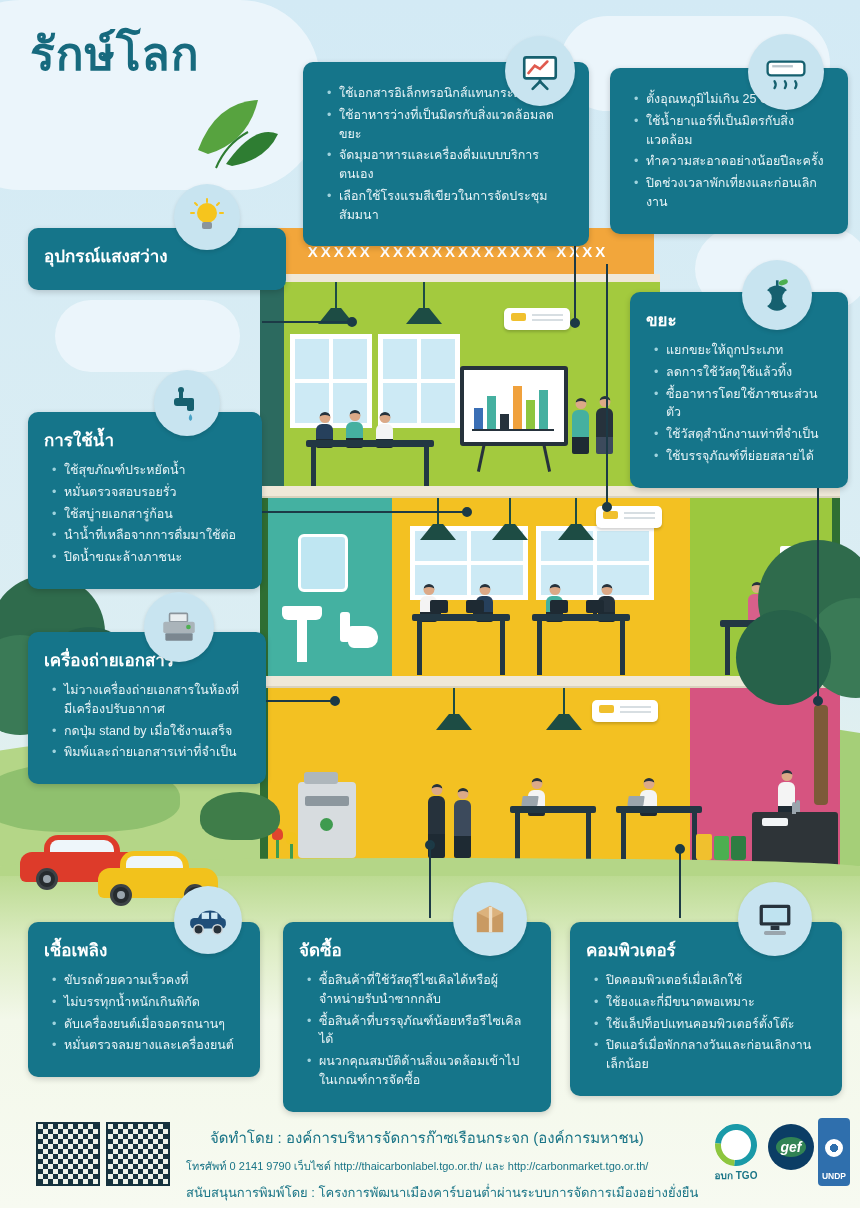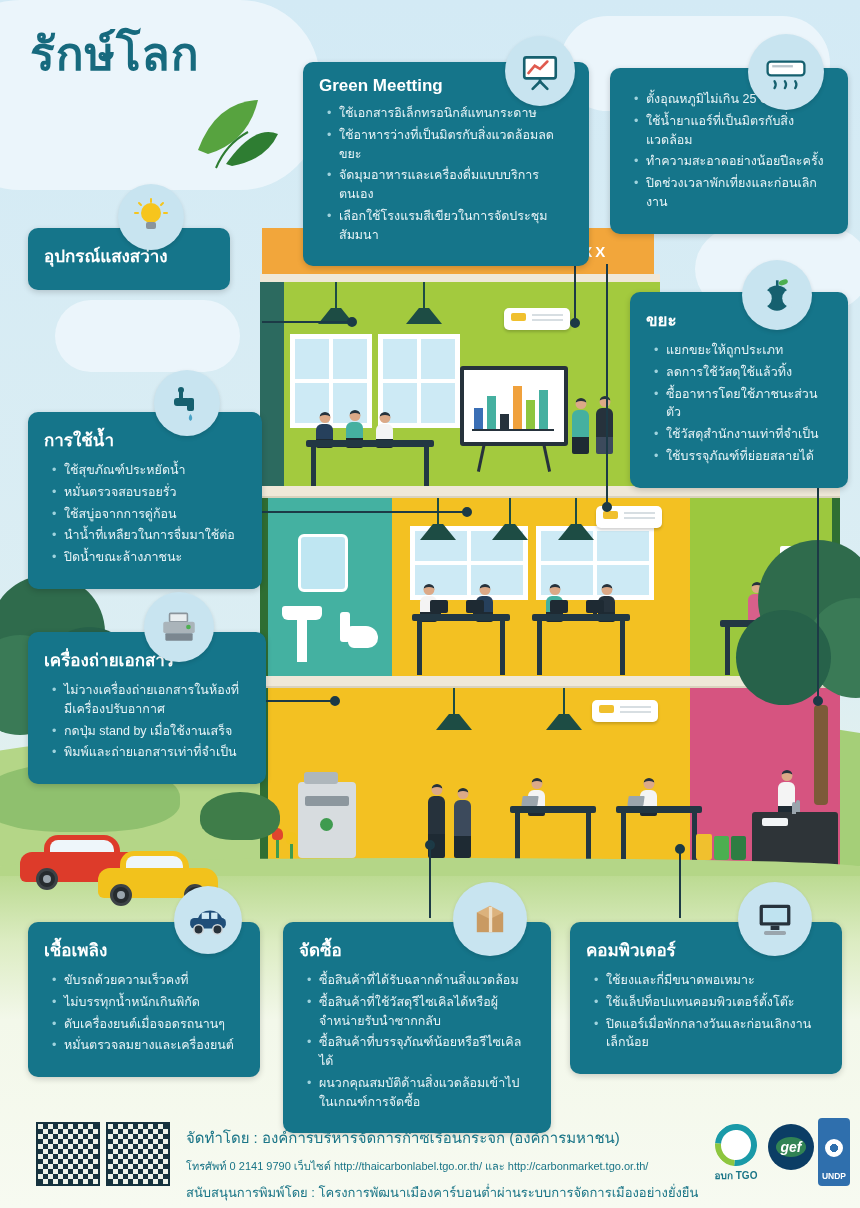--- a/index.html
+++ b/index.html
@@ -102,39 +102,39 @@
     box-sizing:border-box;z-index:8;box-shadow:0 2px 6px rgba(0,0,0,.18);}
   .box h3{margin:0 0 7px;font-size:17px;font-weight:bold;color:#fff;}
   .box ul{margin:8px;padding:0;list-style:none;}
   .box li{position:relative;font-size:12.5px;line-height:1.5;color:#e7f3f6;padding-left:12px;margin-bottom:3px;}
   .box li::before{content:"\2022";position:absolute;left:0;color:#9fd3de;}
   .ic{position:absolute;border-radius:50%;background:#c8e4f0;display:flex;align-items:center;justify-content:center;z-index:9;box-shadow:0 2px 4px rgba(0,0,0,.12);}
   .b-green-meeting{left:303px;top:62px;width:286px;}
   .b-green-meeting .ic{right:14px;top:-26px;width:70px;height:70px;}
   .b-aircon{left:610px;top:68px;width:238px;}
   .b-aircon .ic{right:24px;top:-34px;width:76px;height:76px;}
-  .b-lighting{left:28px;top:228px;width:202px;}
+  .b-lighting{left:28px;top:228px;width:258px;}
   .b-lighting .ic{right:46px;top:-44px;width:66px;height:66px;}
   .b-waste{left:630px;top:292px;width:218px;}
   .b-waste .ic{right:36px;top:-32px;width:70px;height:70px;}
   .b-water{left:28px;top:412px;width:234px;}
   .b-water .ic{right:42px;top:-42px;width:66px;height:66px;}
   .b-copier{left:28px;top:632px;width:238px;}
   .b-copier .ic{right:52px;top:-40px;width:70px;height:70px;}
   .b-fuel{left:28px;top:922px;width:232px;}
   .b-fuel .ic{right:18px;top:-36px;width:68px;height:68px;}
   .b-purchasing{left:283px;top:922px;width:268px;}
   .b-purchasing .ic{right:24px;top:-40px;width:74px;height:74px;}
   .b-computer{left:570px;top:922px;width:272px;}
   .b-computer .ic{right:30px;top:-40px;width:74px;height:74px;}
   
   .qr{position:absolute;width:64px;height:64px;z-index:8;border:2px solid #16323e;box-sizing:border-box;
     background:repeating-conic-gradient(#16323e 0 25%, #eef3ea 0 50%) 0 0 / 10px 10px;}
   .footer-text{position:absolute;left:186px;top:1126px;width:516px;color:#1a7587;z-index:8;}
-  .footer-text .ft1{font-size:15px;margin-bottom:7px;}
+  .footer-text .ft1{font-size:15px;margin-bottom:7px;margin-left:24px;}
   .footer-text .ft2{font-size:11px;margin-bottom:7px;}
   .footer-text .ft3{font-size:13px;}
   .logo-tgo{position:absolute;left:706px;top:1124px;width:60px;text-align:center;z-index:8;color:#1a7587;font-size:10px;font-weight:bold;}
   .logo-tgo .ring{width:42px;height:42px;border-radius:50%;border:6px solid #1a9aa8;border-left-color:#8dc63f;
     box-sizing:border-box;margin:0 auto 2px;transform:rotate(-40deg);background:#fff;}
   .logo-gef{position:absolute;left:768px;top:1124px;width:46px;height:46px;border-radius:50%;background:#0b3d65;
     display:flex;align-items:center;justify-content:center;color:#fff;font-weight:bold;font-size:14px;font-style:italic;z-index:8;}
   .logo-gef::before{content:"";position:absolute;width:30px;height:20px;border-radius:50%;background:#3f9b4f;opacity:.75;}
   .logo-gef span{position:relative;}
   .logo-undp{position:absolute;left:818px;top:1118px;width:32px;height:68px;background:#2f6fad;border-radius:4px;
@@ -311,21 +311,20 @@
   <section class="box b-green-meeting">
     <div class="ic">
       <svg width="42" height="42" viewBox="0 0 40 40">
         <rect x="5" y="7" width="30" height="20" rx="2" fill="#fff" stroke="#16606f" stroke-width="2.5"></rect>
         <polyline points="9,22 15,15 20,18 27,11" fill="none" stroke="#e05a4e" stroke-width="2.5" stroke-linecap="round"></polyline>
         <line x1="20" y1="27" x2="20" y2="31" stroke="#16606f" stroke-width="2.5"></line>
         <line x1="20" y1="30" x2="13" y2="37" stroke="#16606f" stroke-width="2.5" stroke-linecap="round"></line>
         <line x1="20" y1="30" x2="27" y2="37" stroke="#16606f" stroke-width="2.5" stroke-linecap="round"></line>
       </svg>
     </div>
-    <h3>Green Meetting</h3>
     <ul>
         <li>ใช้เอกสารอิเล็กทรอนิกส์แทนกระดาษ</li>
         <li>ใช้อาหารว่างที่เป็นมิตรกับสิ่งแวดล้อมลดขยะ</li>
         <li>จัดมุมอาหารและเครื่องดื่มแบบบริการตนเอง</li>
         <li>เลือกใช้โรงแรมสีเขียวในการจัดประชุม สัมมนา</li>
       </ul>
   </section>
 
   <section class="box b-aircon">
     <div class="ic">
@@ -381,22 +380,22 @@
         <rect x="20" y="15" width="7" height="13" rx="2" fill="#16606f"></rect>
         <rect x="12" y="9" width="4" height="7" fill="#16606f"></rect>
         <circle cx="14" cy="7" r="3" fill="#16606f"></circle>
         <path d="M23.5 31 q-3.5 4.5 0 7 q3.5 -2.5 0 -7" fill="#4aa3c7"></path>
       </svg>
     </div>
     <h3>การใช้น้ำ</h3>
     <ul>
         <li>ใช้สุขภัณฑ์ประหยัดน้ำ</li>
         <li>หมั่นตรวจสอบรอยรั่ว</li>
-        <li>ใช้สบู่อจากการดู่ก้อน</li>
-        <li>นำน้ำที่เหลืยวในการจื่มมาใช้ต่อ</li>
+        <li>ใช้สบู่ายเอกสารู่ก้อน</li>
+        <li>นำน้ำที่เหลือจากการดื่มมาใช้ต่อ</li>
         <li>ปิดน้ำขณะล้างภาชนะ</li>
       </ul>
   </section>
 
   <section class="box b-copier">
     <div class="ic">
       <svg width="42" height="42" viewBox="0 0 40 40">
         <rect x="11" y="7" width="17" height="8" rx="1" fill="#e9eef0" stroke="#8a949b" stroke-width="1.5"></rect>
         <rect x="5" y="15" width="30" height="11" rx="2" fill="#aab4ba"></rect>
         <rect x="7" y="26" width="26" height="7" rx="1" fill="#7b8790"></rect>
@@ -434,38 +433,38 @@
   <section class="box b-purchasing">
     <div class="ic">
       <svg width="44" height="44" viewBox="0 0 40 40">
         <rect x="8" y="14" width="24" height="18" fill="#c99a62"></rect>
         <polygon points="8,14 20,8 32,14 20,20" fill="#dcb27c"></polygon>
         <rect x="19" y="9" width="3" height="23" fill="#efe0c8"></rect>
       </svg>
     </div>
     <h3>จัดซื้อ</h3>
     <ul>
-        <li>ซื้อสินค้าที่ได้รับฉลากด้านสิ่งแวดล้อม</li>
         <li>ซื้อสินค้าที่ใช้วัสดุรีไซเคิลได้หรือผู้จำหน่ายรับนำซากกลับ</li>
         <li>ซื้อสินค้าที่บรรจุภัณฑ์น้อยหรือรีไซเคิลได้</li>
         <li>ผนวกคุณสมบัติด้านสิ่งแวดล้อมเข้าไปในเกณฑ์การจัดซื้อ</li>
       </ul>
   </section>
 
   <section class="box b-computer">
     <div class="ic">
       <svg width="44" height="44" viewBox="0 0 40 40">
         <rect x="6" y="7" width="28" height="19" rx="2" fill="#26323c"></rect>
         <rect x="9" y="10" width="22" height="13" fill="#bfe3f0"></rect>
         <rect x="16" y="26" width="8" height="4" fill="#26323c"></rect>
         <rect x="10" y="31" width="20" height="3.5" rx="1.5" fill="#9aa5ad"></rect>
       </svg>
     </div>
     <h3>คอมพิวเตอร์</h3>
     <ul>
+        <li>ปิดคอมพิวเตอร์เมื่อเลิกใช้</li>
         <li>ใช้ยงและกี่มีขนาดพอเหมาะ</li>
         <li>ใช้แล็ปท็อปแทนคอมพิวเตอร์ตั้งโต๊ะ</li>
         <li>ปิดแอร์เมื่อพักกลางวันและก่อนเลิกงานเล็กน้อย</li>
       </ul>
   </section>
 
   <div class="qr" style="left:36px;top:1122px;"></div>
   <div class="qr" style="left:106px;top:1122px;"></div>
 
   <div class="footer-text">

